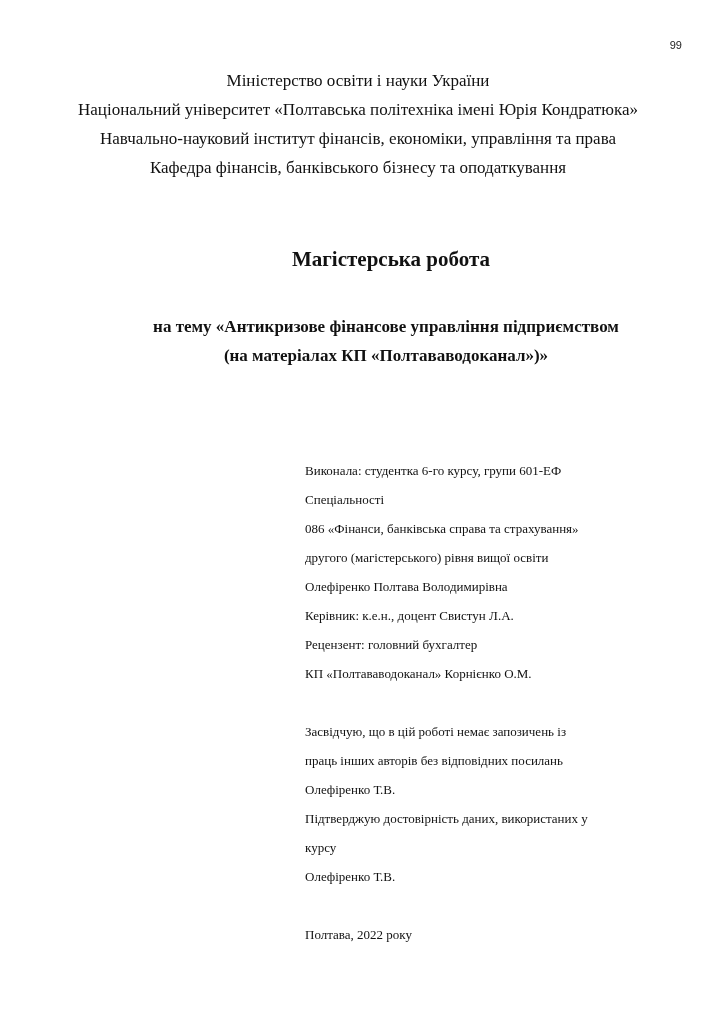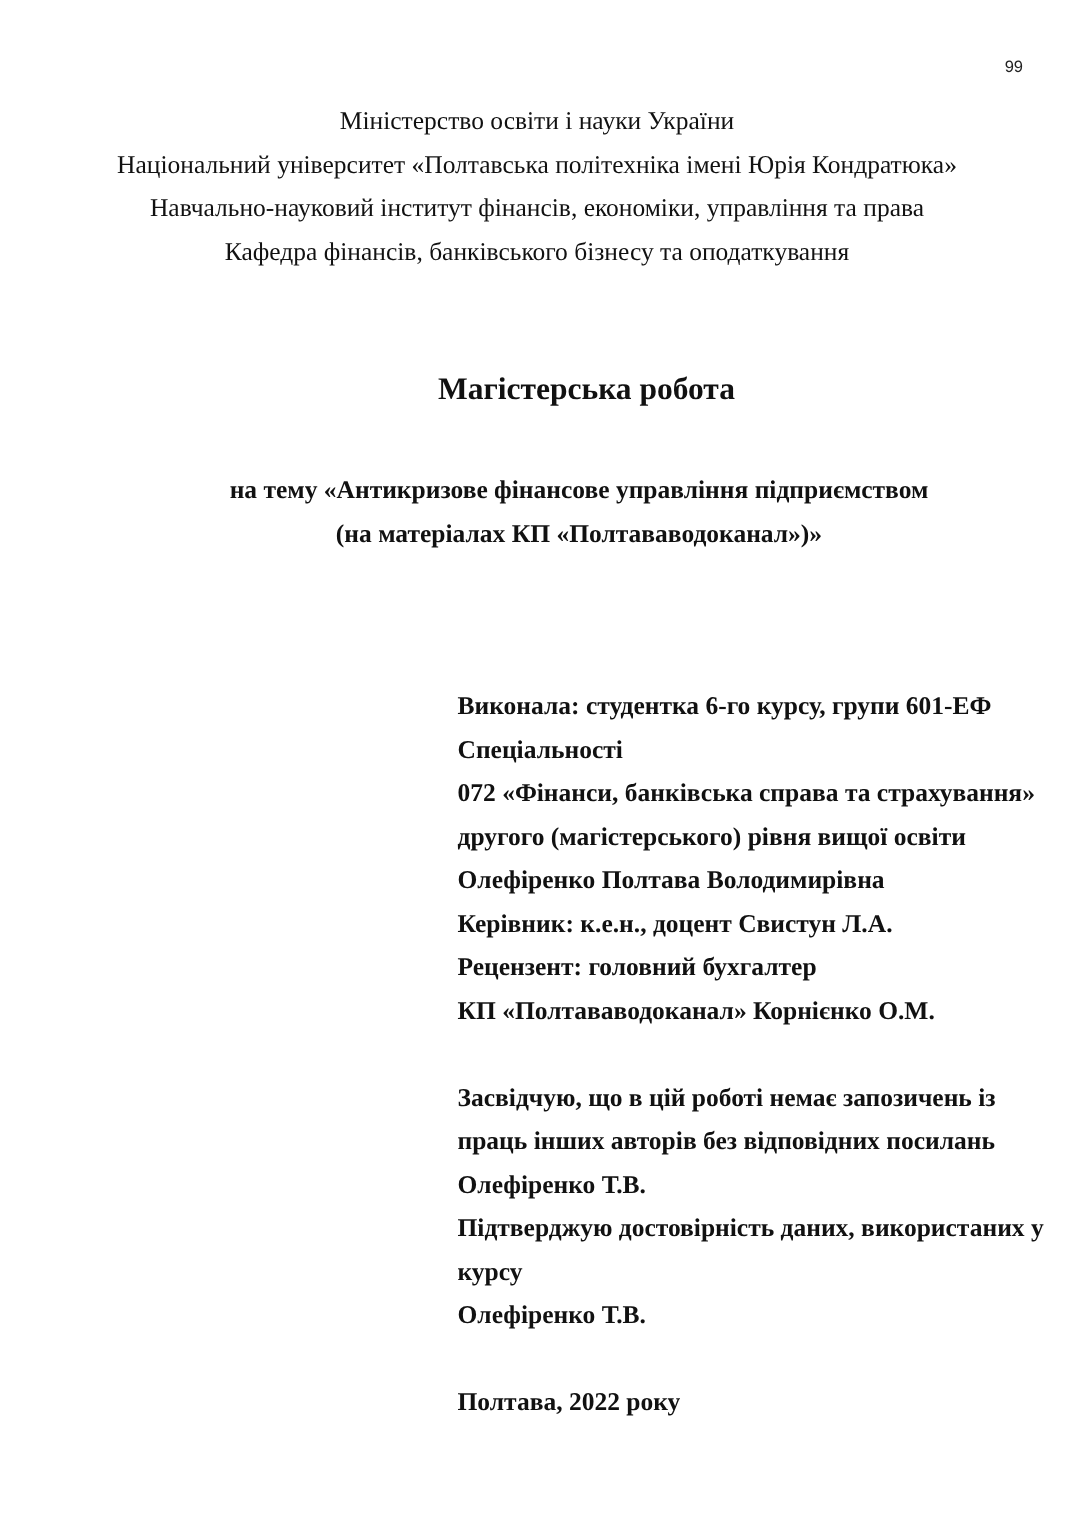--- a/index.html
+++ b/index.html
@@ -55,23 +55,22 @@
     font-size: 17px;
     font-weight: bold;
     line-height: 29px;
   }
   .topic-line { display: block; }
   .info-block {
     position: absolute;
     top: 456px;
     left: 305px;
     width: 400px;
-    font-size: 17px;
+    font-size: 13px;
     line-height: 29px;
-    font-weight: bold;
   }
   .info-line {
     display: block;
     white-space: nowrap;
   }
   .gap {
     display: block;
     height: 29px;
   }
 </style>
@@ -90,21 +89,21 @@
 <div class="title">Магістерська робота</div>
 
 <div class="topic">
   <span class="topic-line">на тему «Антикризове фінансове управління підприємством</span>
   <span class="topic-line">(на матеріалах КП «Полтававодоканал»)»</span>
 </div>
 
 <div class="info-block">
   <span class="info-line">Виконала: студентка 6-го курсу, групи 601-ЕФ</span>
   <span class="info-line">Спеціальності</span>
-  <span class="info-line">072 «Фінанси, банківська справа та страхування»</span>
+  <span class="info-line">086 «Фінанси, банківська справа та страхування»</span>
   <span class="info-line">другого (магістерського) рівня вищої освіти</span>
   <span class="info-line">Олефіренко Полтава Володимирівна</span>
   <span class="info-line">Керівник: к.е.н., доцент Свистун Л.А.</span>
   <span class="info-line">Рецензент: головний бухгалтер</span>
   <span class="info-line">КП «Полтававодоканал» Корнієнко О.М.</span>
   <span class="gap"></span>
   <span class="info-line">Засвідчую, що в цій роботі немає запозичень із</span>
   <span class="info-line">праць інших авторів без відповідних посилань</span>
   <span class="info-line">Олефіренко Т.В.</span>
   <span class="info-line">Підтверджую достовірність даних, використаних у</span>

